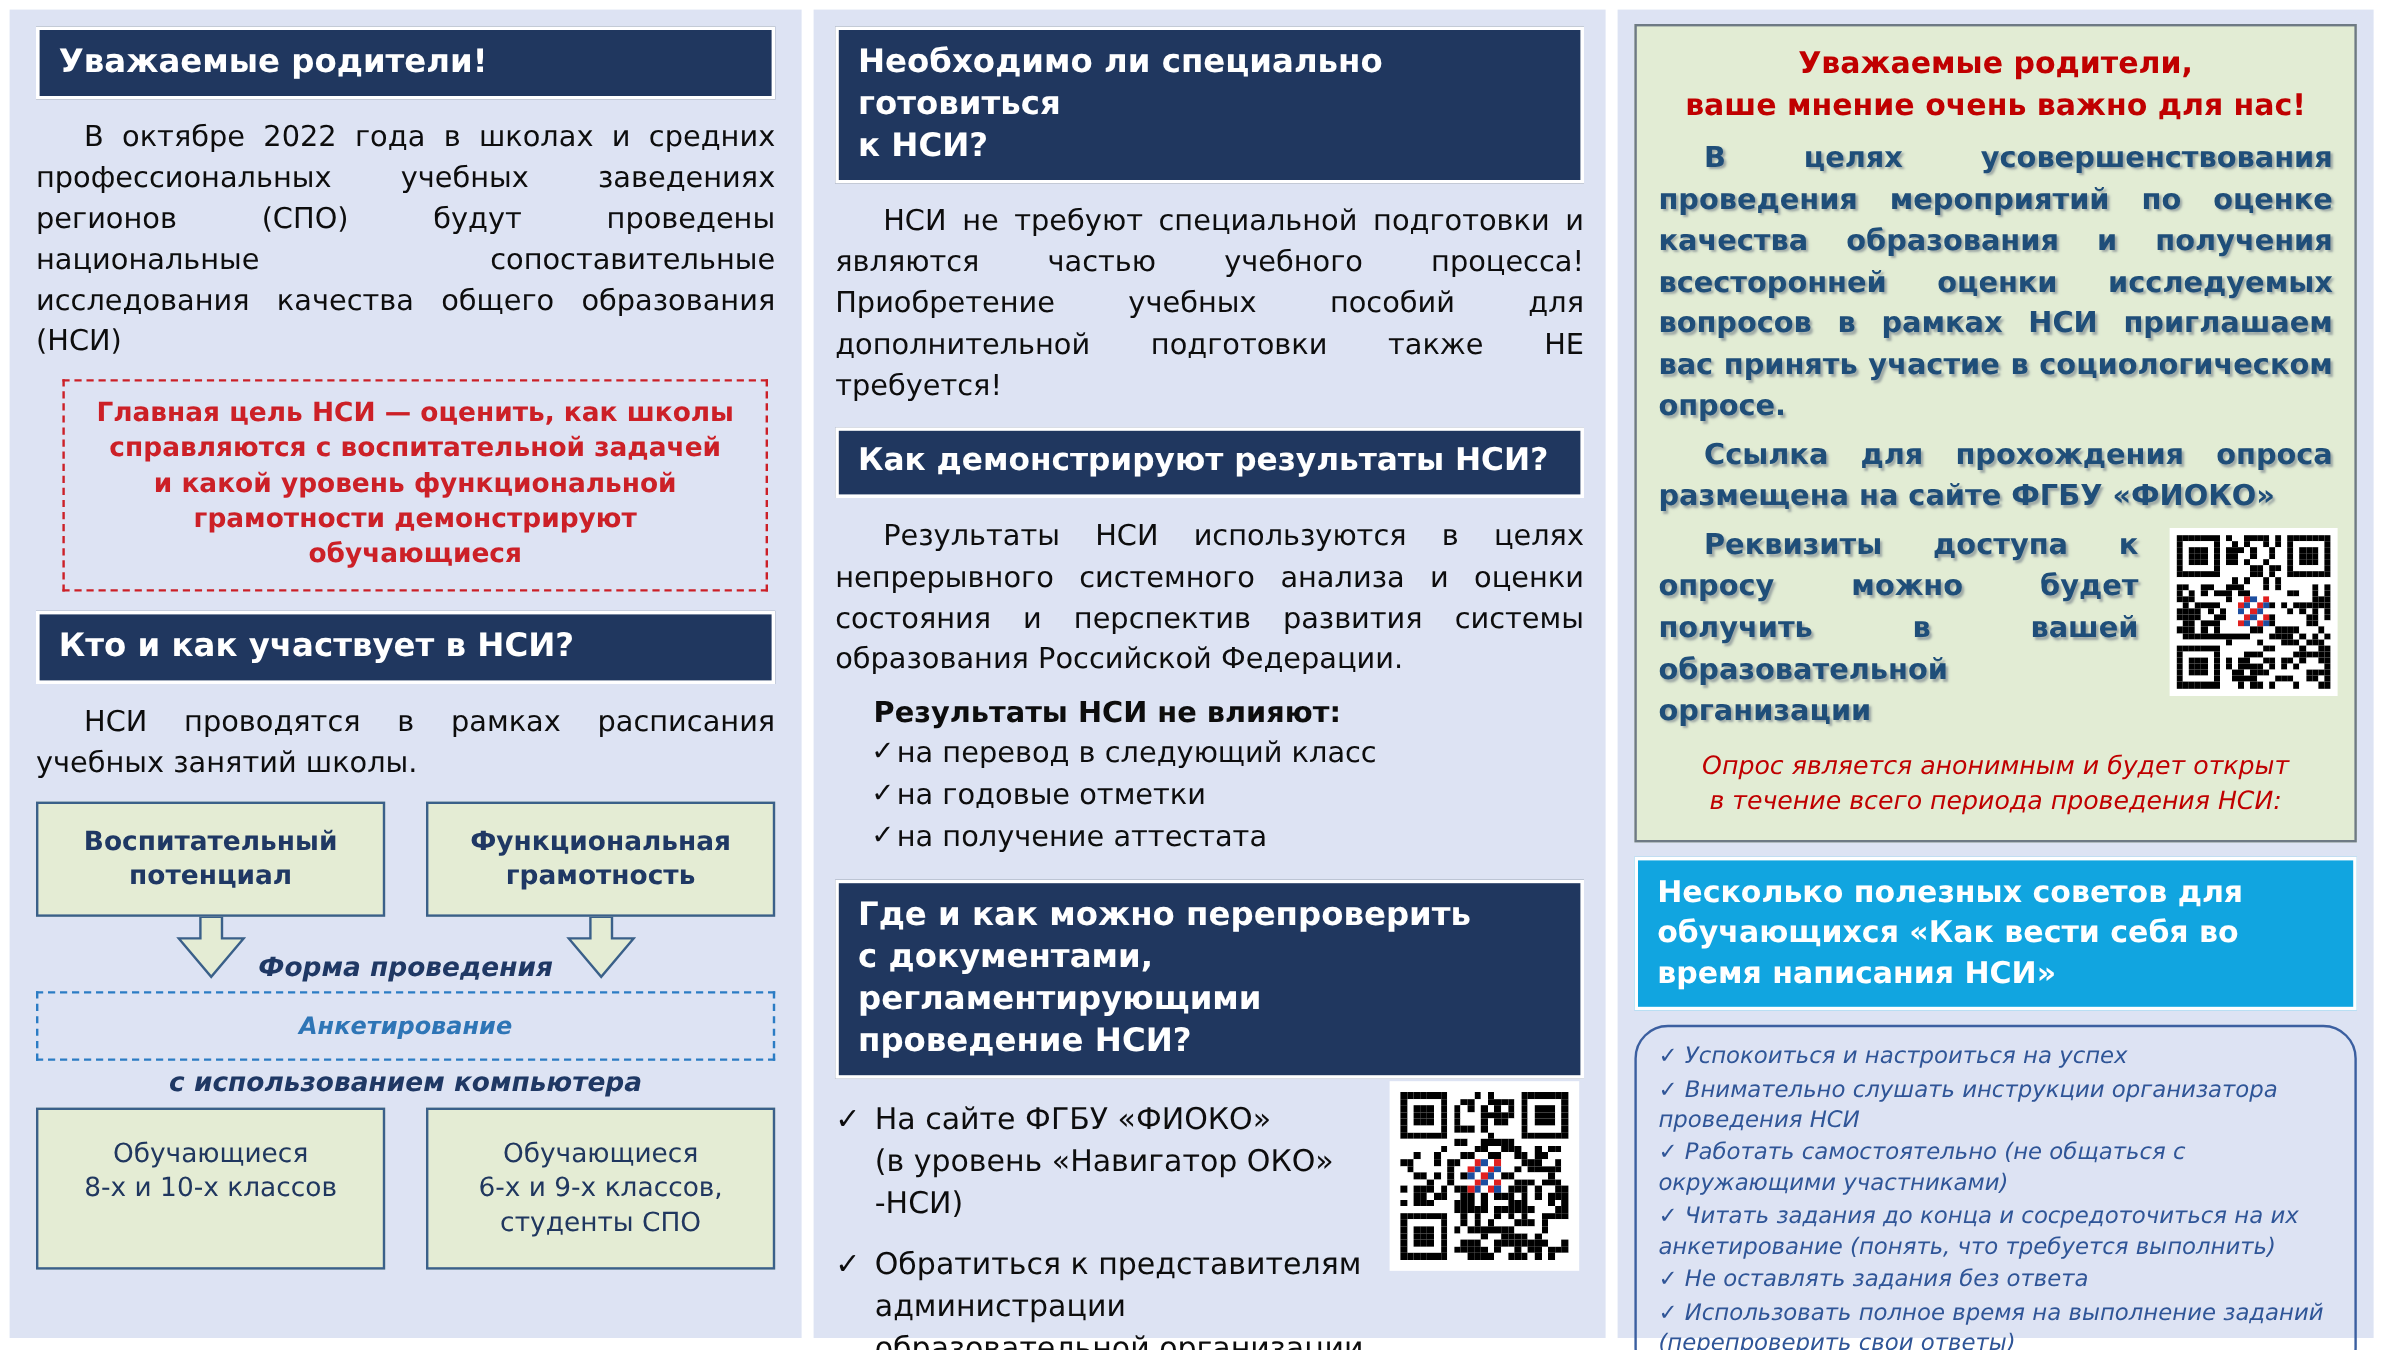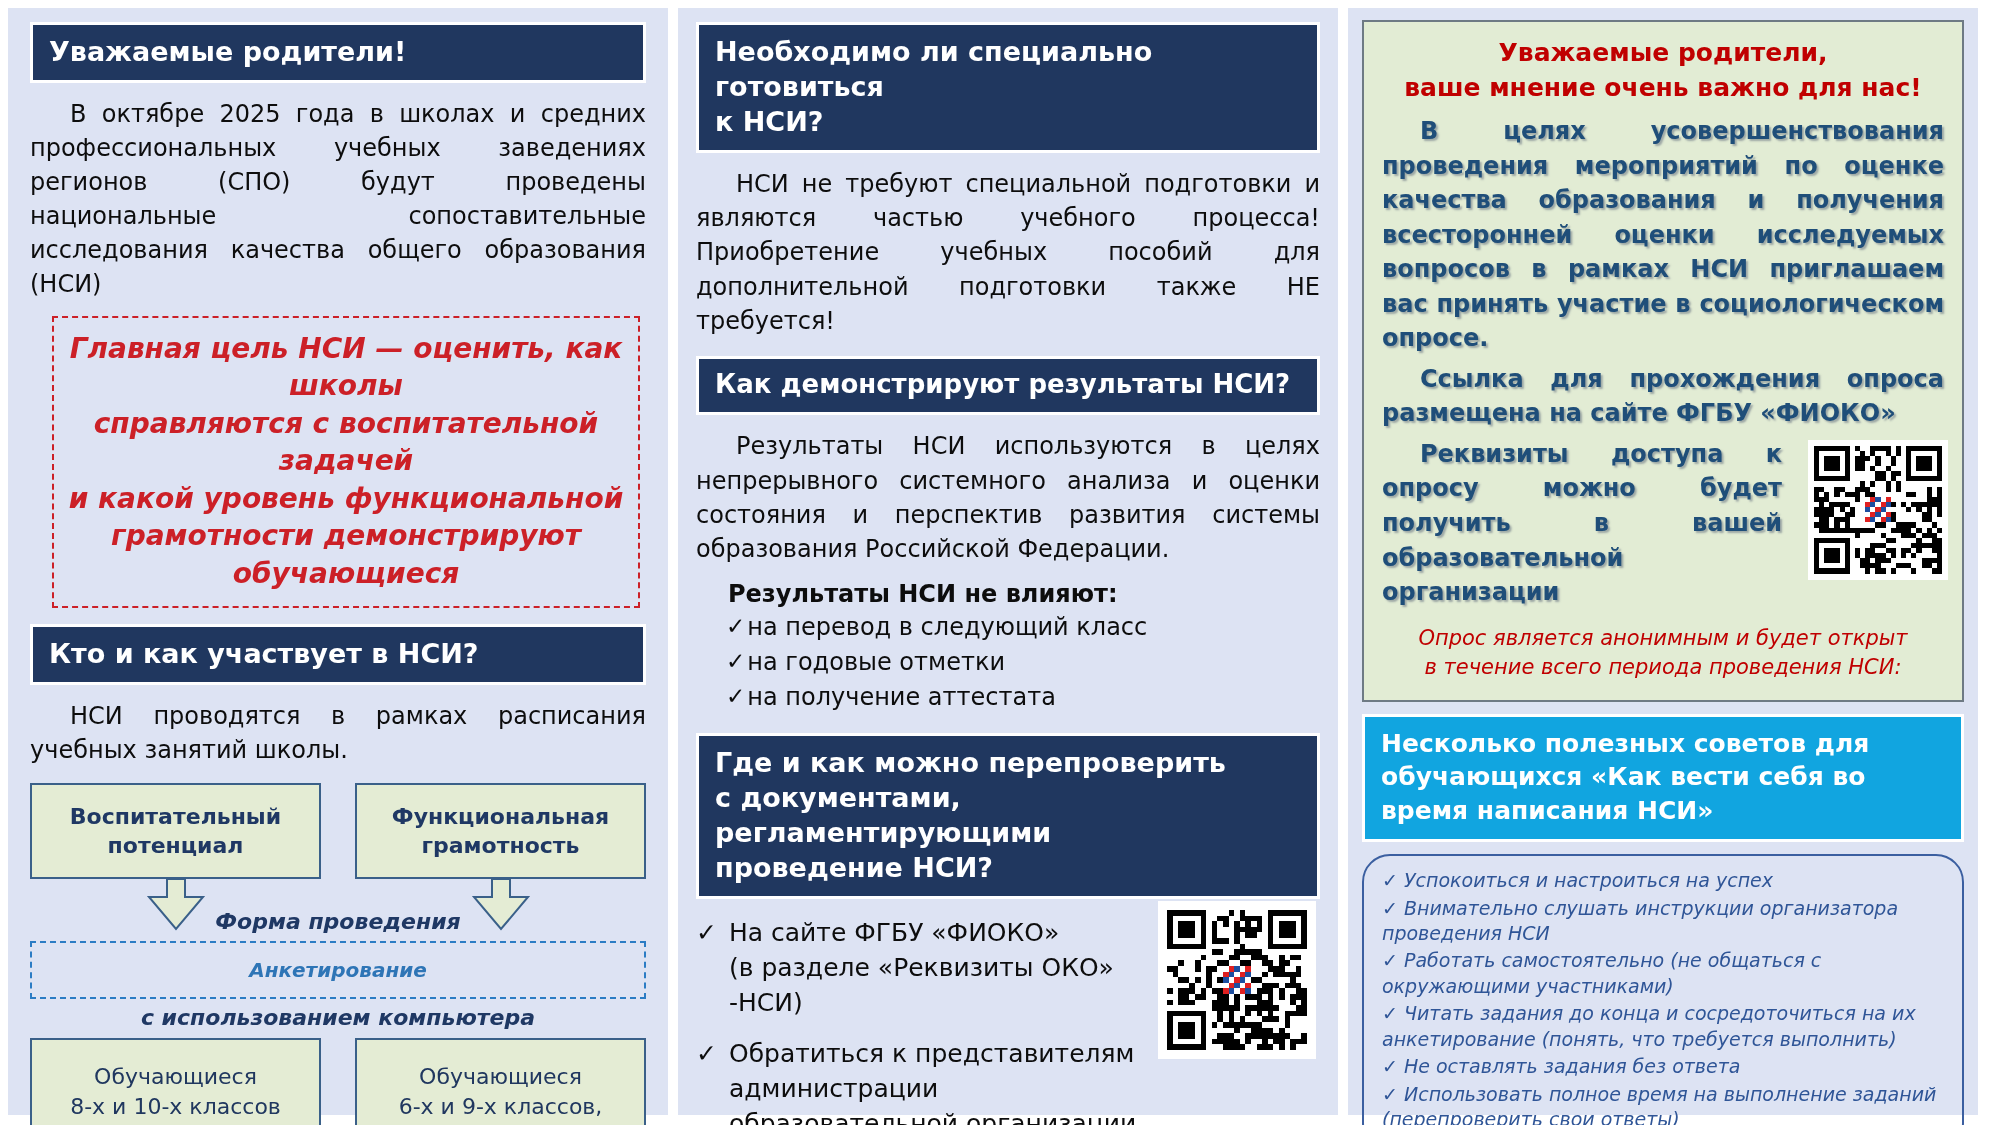--- a/index.html
+++ b/index.html
@@ -44,22 +44,22 @@
   .para.indent{text-indent:40px;}
 
   
   .goalbox{
     border:2px dashed #cc2027;
     margin:14px 6px 0 22px;
     padding:12px 14px 14px 14px;
     text-align:center;
   }
   .goalbox p{
-    margin:0;color:#cc2027;font-weight:bold;font-style:italic;
-    font-size:28px;line-height:1.34;
+    margin:0;color:#cc2027;font-weight:bold;
+    font-size:22px;line-height:1.34;
   }
 
   
   .flow{margin-top:16px;}
   .flow-row{display:flex;gap:34px;}
   .gbox{
     flex:1;background:#e4ecd4;border:2px solid #3a6089;
     text-align:center;color:#1f3864;font-weight:bold;
     font-size:22px;line-height:1.32;
     padding:17px 8px;box-sizing:border-box;
@@ -151,21 +151,21 @@
 </style>
 </head>
 <body>
 
 <div class="poster">
 
   <div class="col col-left">
 
     <div class="banner">Уважаемые родители!</div>
 
-    <div class="para indent">В октябре 2025 года в школах и средних профессиональных учебных заведениях регионов (СПО) будут проведены национальные сопоставительные исследования качества общего образования (НСИ)</div>
+    <div class="para indent">В октябре 2022 года в школах и средних профессиональных учебных заведениях регионов (СПО) будут проведены национальные сопоставительные исследования качества общего образования (НСИ)</div>
 
     <div class="goalbox">
       <p>Главная цель НСИ — оценить, как школы</p>
       <p>справляются с воспитательной задачей</p>
       <p>и какой уровень функциональной</p>
       <p>грамотности демонстрируют</p>
       <p>обучающиеся</p>
     </div>
 
     <div style="margin-top:16px;">
@@ -251,21 +251,21 @@
     <div style="margin-top:18px;">
       <div class="banner" style="white-space:pre-line;">Где и как можно перепроверить
 с документами, регламентирующими
 проведение НСИ?</div>
     </div>
 
     <div class="doc-list">
       <div class="doc-item">
         <span class="chk2">✓</span>
         <span style="white-space:pre-line;max-width:430px;">На сайте ФГБУ «ФИОКО»
-(в разделе «Реквизиты ОКО» -НСИ)</span>
+(в уровень «Навигатор ОКО» -НСИ)</span>
       </div>
       <div class="doc-item">
         <span class="chk2">✓</span>
         <span style="max-width:430px;">Обратиться к представителям администрации образовательной организации</span>
       </div>
     </div>
 
     <div class="qr-wrap-mid">
       <div class="qr" id="qr-mid" style="width:140px;height:140px;grid-template-columns:repeat(25,1fr);grid-template-rows:repeat(25,1fr);">
           <i style="background:#000000"></i>

